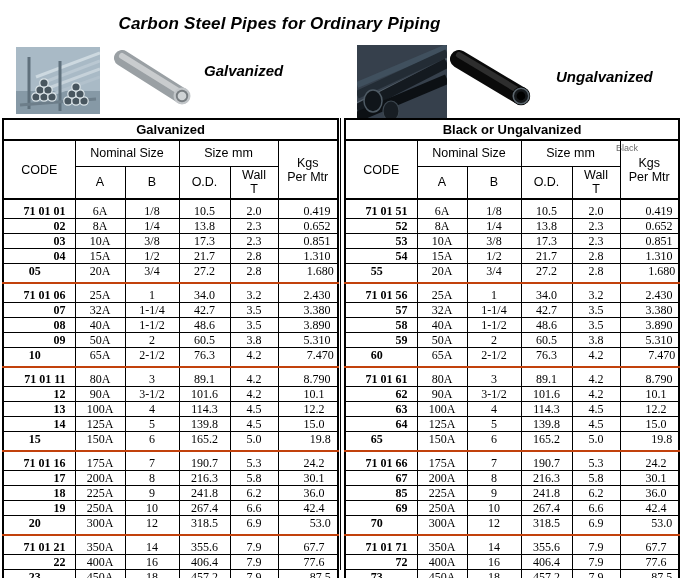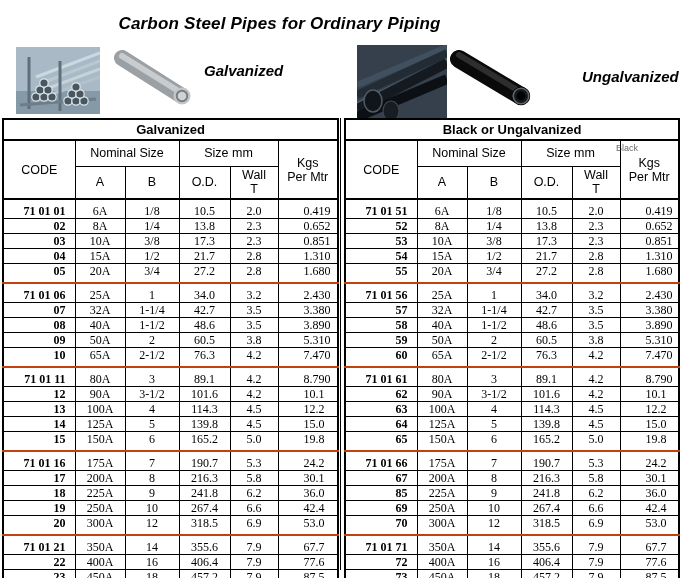--- a/index.html
+++ b/index.html
@@ -12,39 +12,39 @@
     position:absolute; top:14px; left:0; width:559px; text-align:center;
     font-size:17px; font-weight:bold; font-style:italic; letter-spacing:.2px;
   }
   .banner { position:absolute; top:0; left:0; width:680px; height:118px; }
   .photo-galv { position:absolute; left:16px; top:47px; }
   .pipe-galv  { position:absolute; left:110px; top:50px; }
   .photo-black{ position:absolute; left:357px; top:45px; }
   .pipe-black { position:absolute; left:449px; top:50px; }
   .label { position:absolute; font-weight:bold; font-style:italic; font-size:15px; }
   .galv-label   { left:204px; top:62px; }
-  .ungalv-label { left:556px; top:68px;margin-left:26px; }
+  .ungalv-label { left:556px; top:68px; }
   .black-note { position:absolute; left:616px; top:95px; font-size:9px; color:#6b6b6b;margin-top:48px; }
 
   .tables { position:absolute; top:118px; left:0; width:680px; height:460px; }
   .divider { position:absolute; left:340px; top:0; width:1px; height:452px; background:#000; }
 
   table.pipe { border-collapse:collapse; table-layout:fixed; position:absolute; top:0; border:2px solid #000; }
   table.left  { left:2px;  width:335px; }
   table.right { left:344px; width:334px; }
   th, td { border:1px solid #000; overflow:hidden; }
   th { font-weight:normal; font-size:12.5px; text-align:center; white-space:pre-line; line-height:14px; }
   .section-row th { font-weight:bold; font-size:13px; height:21px; border-bottom:2px solid #000; }
   thead tr.h2 th { height:26px; }
   thead tr.h3 th { height:33px; }
   thead { border-bottom:2px solid #000; }
   tbody.group { border-bottom:2px solid #c2410c;font-family:Liberation Serif, serif; }
   td { font-size:12px; line-height:14px; }
   tbody.group tr:first-child td { padding-top:4px; }
-  tbody.group tr:last-child td { padding-bottom:4px; }
+  tbody.group tr:last-child td { padding-bottom:4px;text-align:center; }
   .col-code { text-align:right; padding-right:9px; font-weight:bold; }
   .col-a, .col-b, .col-od, .col-wall { text-align:center; }
   .col-kgs { text-align:left; padding-left:25px; }
 </style>
 </head>
 <body>
 
 <div class="banner">
   <h1 class="title">Carbon Steel Pipes for Ordinary Piping</h1>
 

